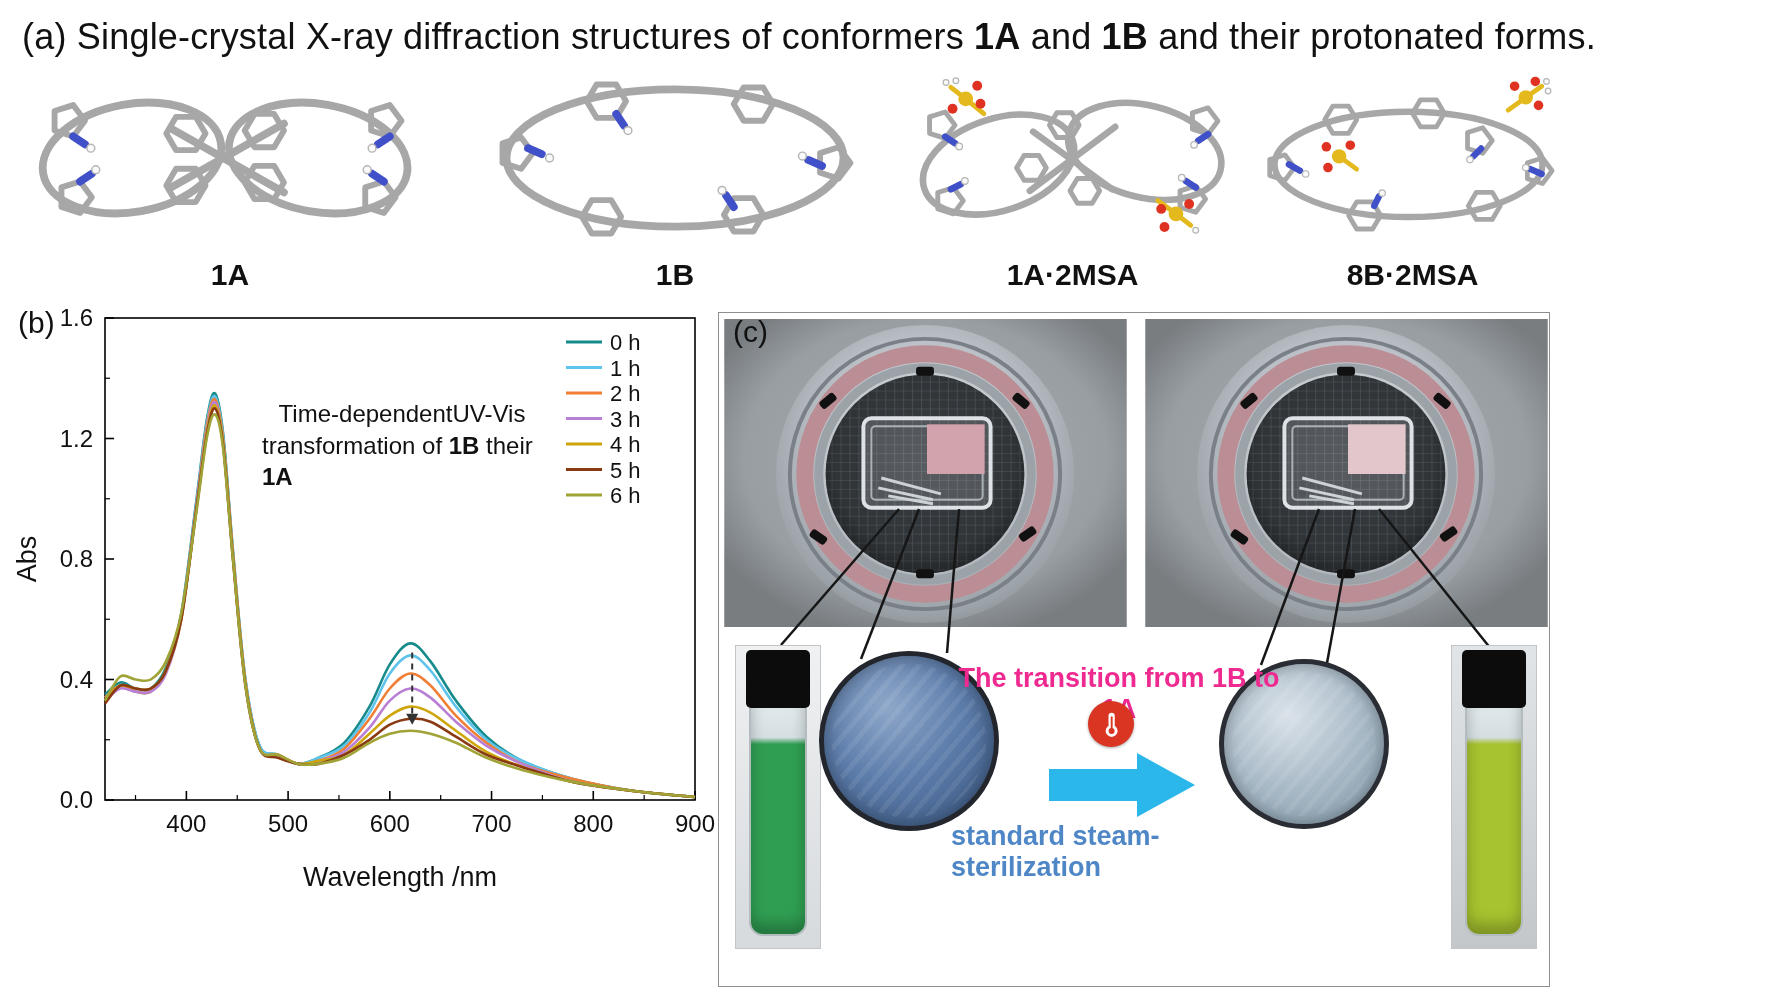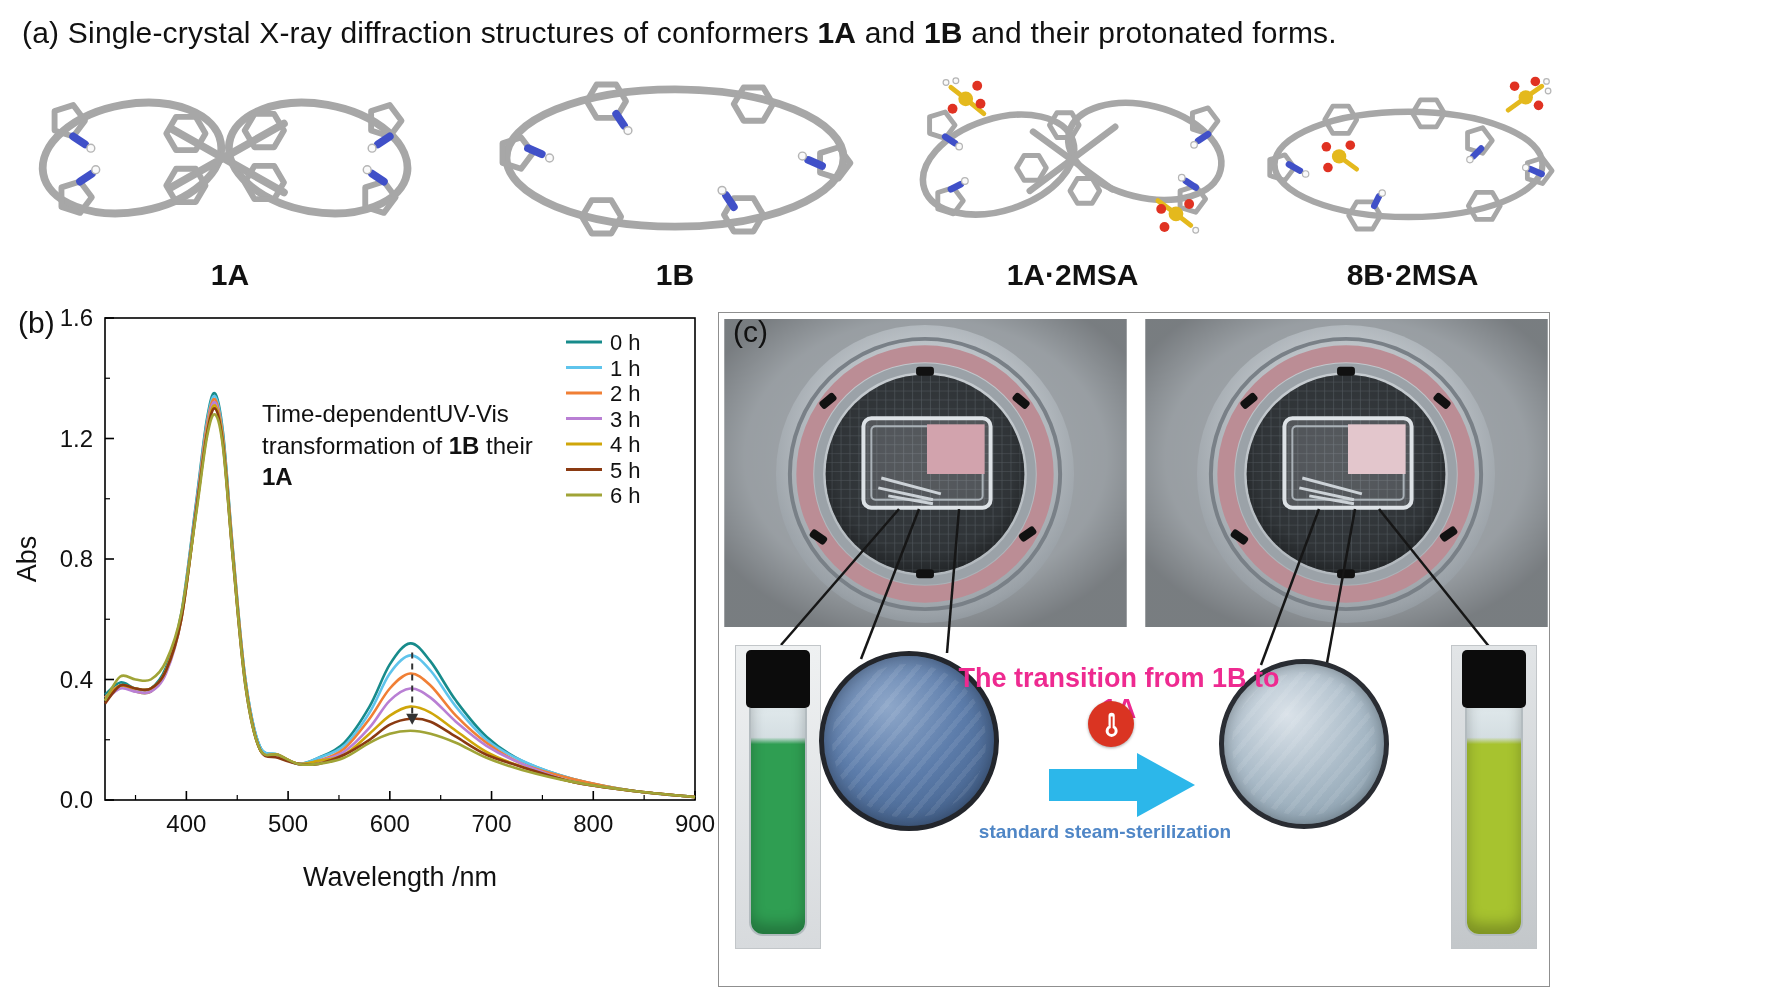--- a/index.html
+++ b/index.html
@@ -2,21 +2,21 @@
 <html style="--pc-transition-text: #ee2a90; --pc-sterilization-text: #4f86c6; --pc-arrow: #2cb7ea; --pc-thermometer-badge: #da3422; --pc-left-vial-liquid: #2f9e52; --pc-right-vial-liquid: #a7c32f; --pc-left-disc: #5d7dab; --pc-right-disc: #a9bac7; --pa-carbon: #a7a7a7; --pa-nitrogen: #4050c8; --pa-oxygen: #e03222; --pa-sulfur: #e4b91d;"><head>
 <meta charset="utf-8">
 <style>
   html,body{margin:0;padding:0}
   body{
     width:1772px;height:992px;position:relative;background:#ffffff;
     font-family:"Liberation Sans",sans-serif;color:#111;overflow:hidden;
   }
 
   
-  .panel-a-title{position:absolute;left:22px;top:16px;font-size:30px;letter-spacing:.2px}
+  .panel-a-title{position:absolute;left:22px;top:16px;font-size:36px;letter-spacing:.2px}
   .panel-a-title b{font-weight:700}
   .structures{position:absolute;left:10px;top:60px;width:1580px;display:grid;grid-template-columns:440px 450px 345px 335px}
   .structure{display:flex;flex-direction:column;align-items:center}
   .structure svg{width:100%;height:196px;display:block}
   .structure-label{font-size:30px;font-weight:700;margin-top:2px}
 
   .mol{fill:none;stroke:var(--pa-carbon,#a7a7a7);stroke-width:8;stroke-linecap:round;stroke-linejoin:round}
   .mol-thin{fill:none;stroke:var(--pa-carbon,#a7a7a7);stroke-width:6;stroke-linejoin:round}
   .n-mark{fill:none;stroke:var(--pa-nitrogen,#4050c8);stroke-width:8;stroke-linecap:round}
   .h-dot{fill:#fafafa;stroke:#b5b5b5;stroke-width:1.5}
@@ -25,21 +25,21 @@
   .o-dot{fill:var(--pa-oxygen,#e03222)}
 
   
   .panel-b{position:absolute;left:10px;top:300px;width:710px;height:692px}
   .panel-label{position:absolute;left:8px;top:6px;font-size:30px;z-index:4}
   #spectra-svg{position:absolute;left:0;top:0}
   .tick-label{font-size:24px;fill:#111}
   .legend-text{font-size:22px;fill:#111}
   .axis-title{font-size:27px;fill:#111}
   .annot{position:absolute;left:252px;top:98px;width:280px;font-size:24px;line-height:1.32;color:#111;z-index:3}
-  .annot .l1{display:flex;justify-content:flex-start}
+  .annot .l1{display:flex;justify-content:center}
   .annot b{font-weight:700}
 
   
   .panel-c{position:absolute;left:718px;top:312px;width:830px;height:673px;border:1px solid #8f8f8f;background:#fff}
   .panel-c-label{position:absolute;left:14px;top:2px;font-size:30px;z-index:5}
   .photo{position:absolute;top:6px;width:403px;height:308px;z-index:0}
   .photo.p1{left:5px}.photo.p2{left:426px}
   svg.autoclave{width:100%;height:100%;display:block}
   .callouts{position:absolute;left:0;top:0;width:830px;height:673px;z-index:1;pointer-events:none}
 
@@ -67,21 +67,21 @@
     background:repeating-linear-gradient(130deg, rgba(255,255,255,.08) 0 5px, rgba(0,0,0,0) 5px 13px)}
 
   .transition-text{position:absolute;left:238px;top:350px;width:324px;text-align:center;font-size:27px;font-weight:700;
     color:var(--pc-transition-text,#ee2a90);z-index:3}
   .thermo-badge{position:absolute;left:369px;top:388px;width:46px;height:46px;border-radius:50%;
     background:var(--pc-thermometer-badge,#da3422);z-index:3;display:flex;align-items:center;justify-content:center;
     box-shadow:0 1px 3px rgba(0,0,0,.35)}
   .arrow-body{position:absolute;left:330px;top:456px;width:88px;height:32px;background:var(--pc-arrow,#2cb7ea);z-index:2}
   .arrow-head{position:absolute;left:418px;top:440px;width:0;height:0;border-top:32px solid transparent;
     border-bottom:32px solid transparent;border-left:58px solid var(--pc-arrow,#2cb7ea);z-index:2}
-  .steril-text{position:absolute;left:224px;top:508px;width:324px;text-align:center;font-size:19px;font-weight:700;
+  .steril-text{position:absolute;left:232px;top:508px;width:324px;font-size:27px;font-weight:700;
     color:var(--pc-sterilization-text,#4f86c6);z-index:3}
 </style>
 </head>
 <body>
 
 <svg width="0" height="0" style="position:absolute" aria-hidden="true">
   <defs>
     <radialGradient id="metalGrad" cx="50%" cy="42%" r="65%">
       <stop offset="0" stop-color="#dfe3e6"></stop>
         <stop offset="0.55" stop-color="#bcc2c7"></stop>

